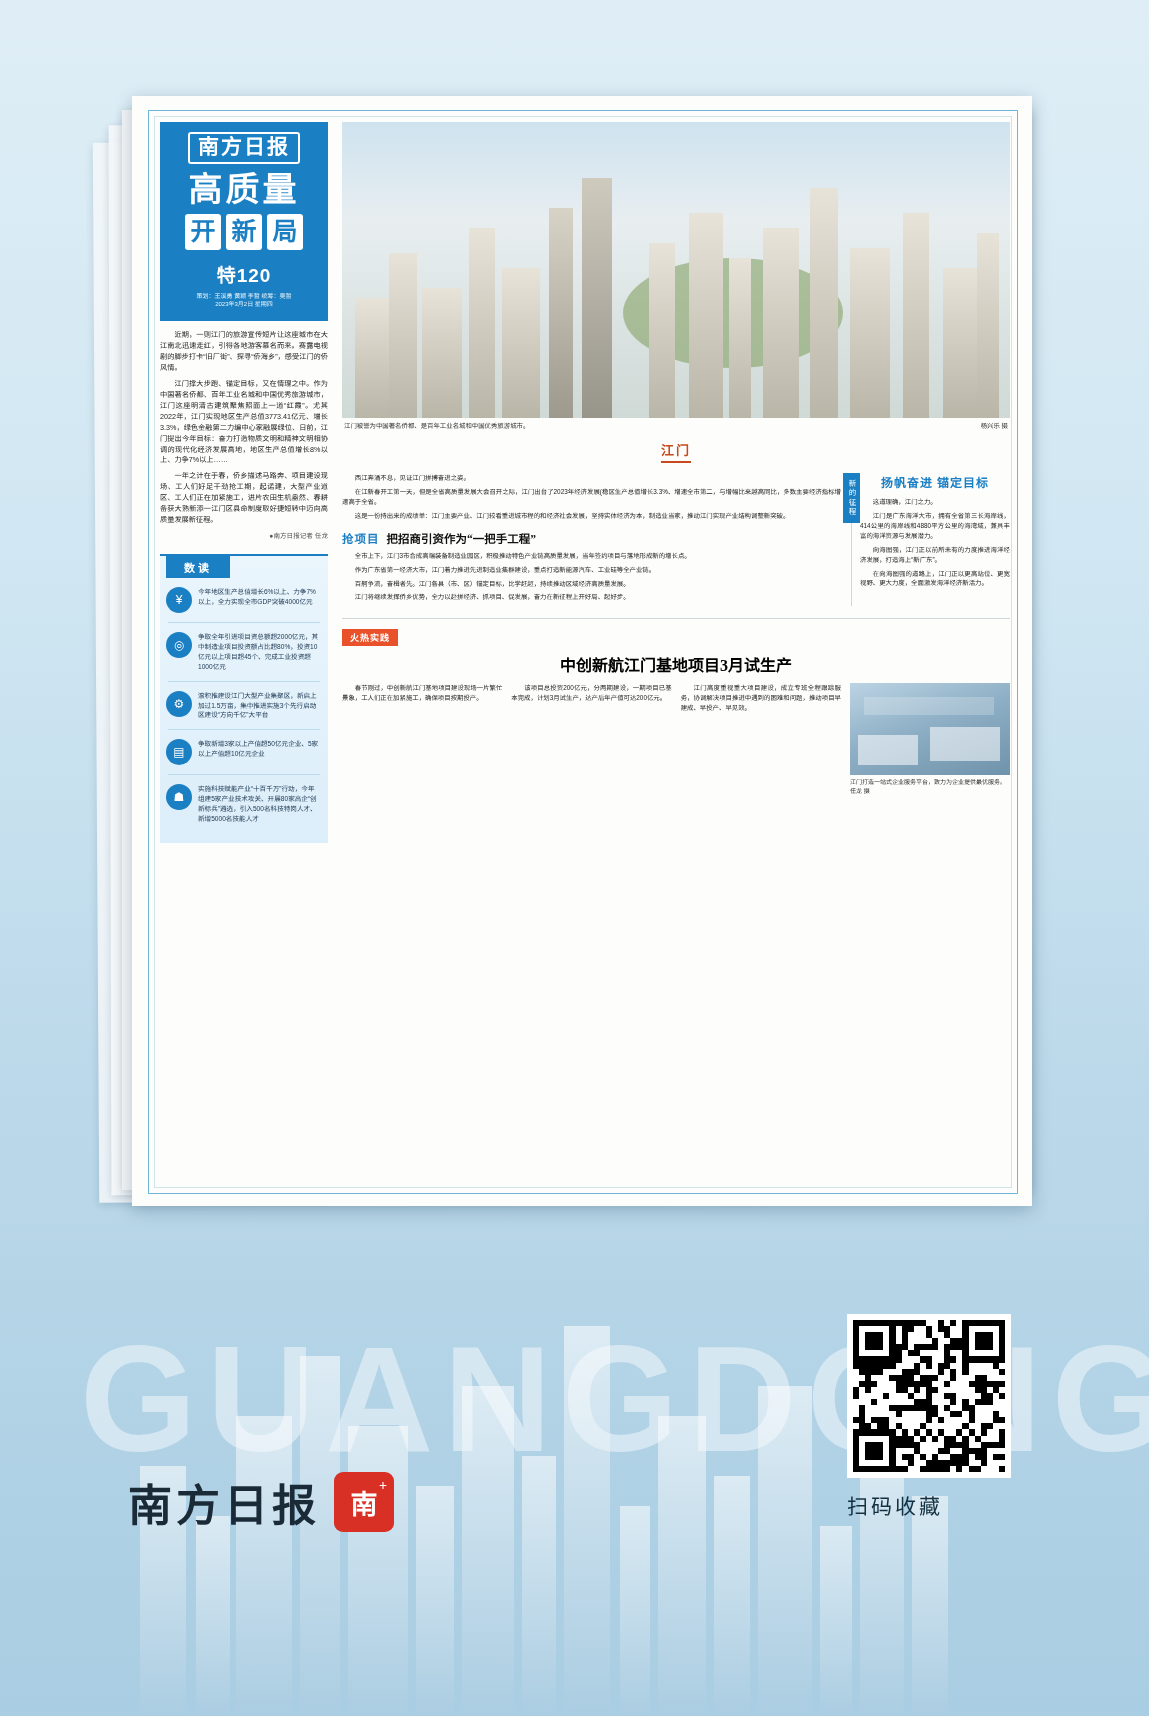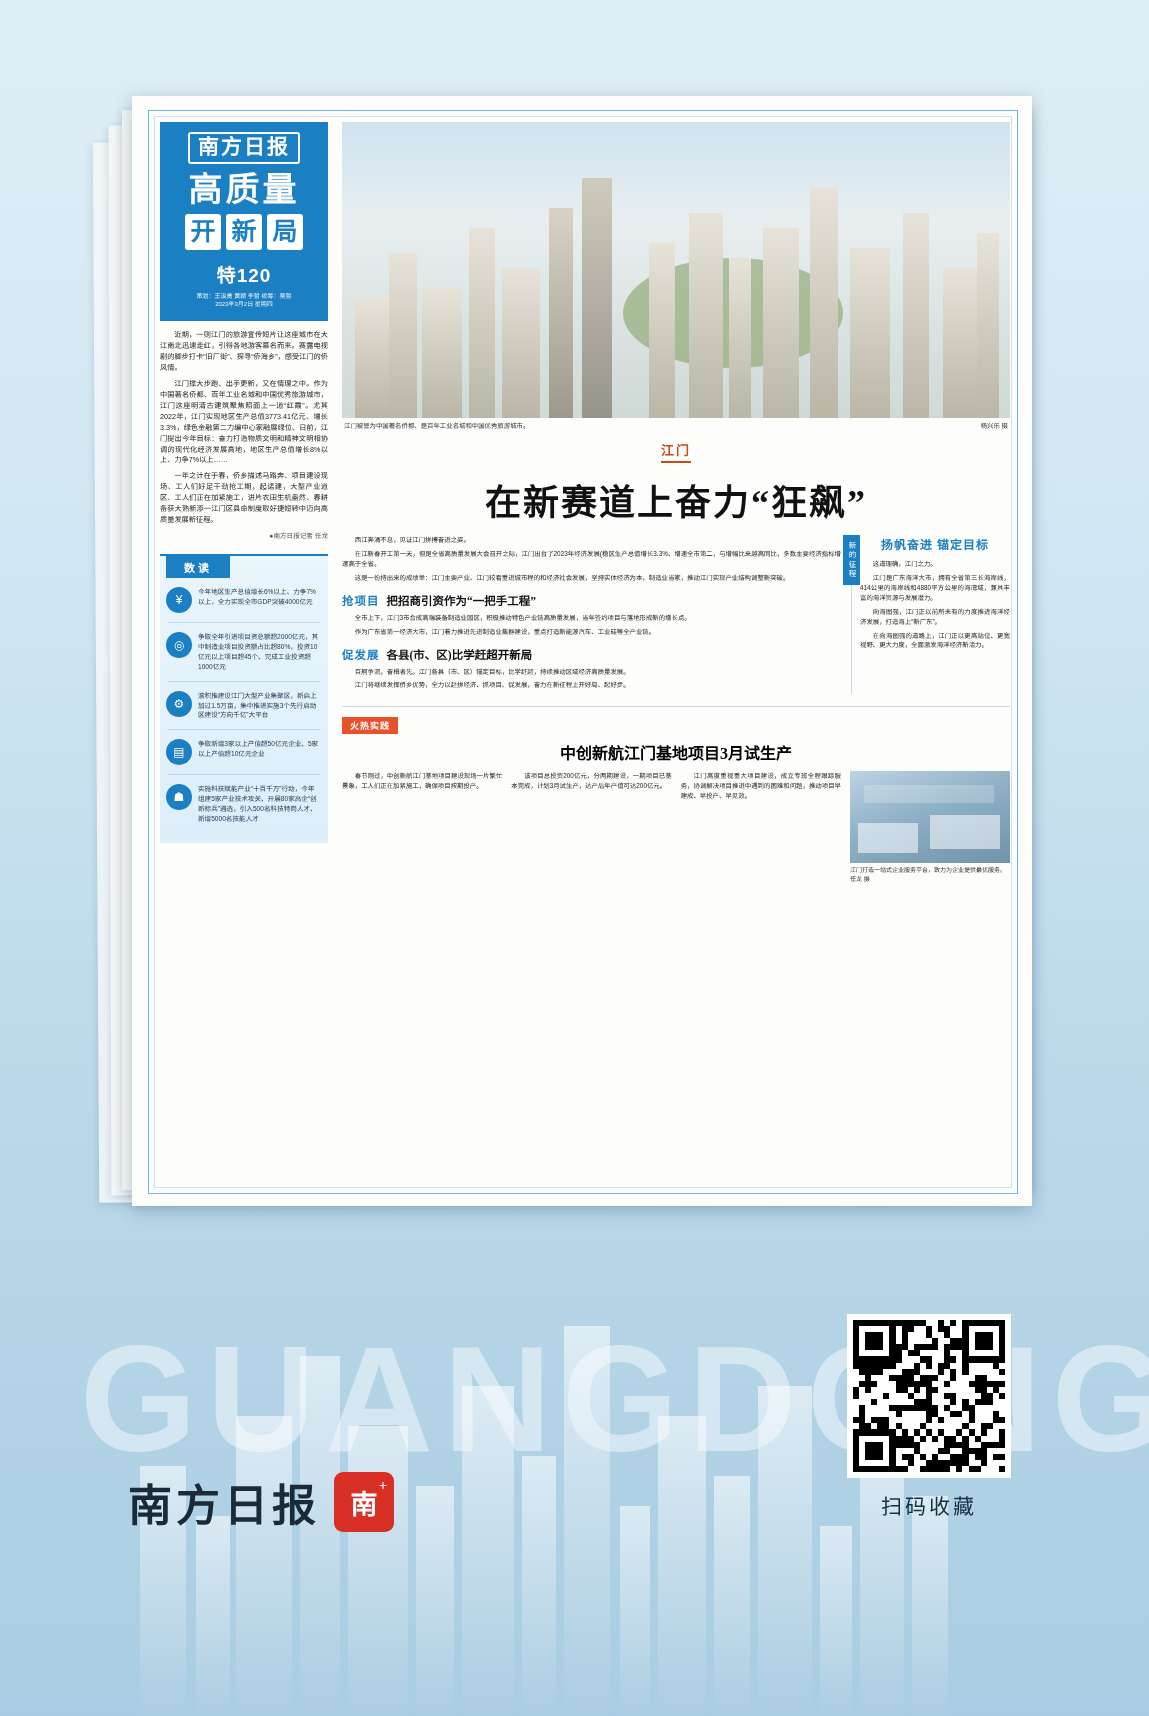--- a/index.html
+++ b/index.html
@@ -102,21 +102,21 @@
 
   
   .footer{position:absolute;left:0;bottom:0;width:100%;height:300px;}
   .brand{position:absolute;left:128px;bottom:182px;display:flex;align-items:center;gap:14px;}
   .brand-name{font-size:44px;font-weight:bold;letter-spacing:4px;color:#1a2a36;
     font-family:"Liberation Serif","DejaVu Serif",serif;}
   .brand-badge{width:60px;height:60px;border-radius:9px;background:#d93025;color:#fff;
     display:flex;align-items:center;justify-content:center;font-size:27px;font-weight:bold;
     font-family:"Liberation Serif",serif;position:relative;}
   .brand-badge sup{position:absolute;right:7px;top:6px;font-size:14px;}
-  .qr-wrap{position:absolute;right:138px;bottom:196px;text-align:center;}
+  .qr-wrap{position:absolute;right:138px;bottom:196px;}
   .qr{width:164px;height:164px;background:#fff;padding:6px;box-sizing:border-box;}
   .qr canvas,.qr .qrgrid{width:100%;height:100%;}
   .qr-label{font-size:21px;color:#12303f;margin-top:12px;letter-spacing:3px;
     font-family:"Liberation Serif",serif;}
   .qrgrid{display:grid;grid-template-columns:repeat(25,1fr);grid-template-rows:repeat(25,1fr);}
   .qrgrid i{background:#000;}
 </style>
 </head>
 <body>
 
@@ -159,21 +159,21 @@
           <div class="mh-cell">新</div>
           <div class="mh-cell">局</div>
         </div>
         <div class="mh-issue">特120</div>
         <div class="mh-credit" style="white-space:pre-line">策划：王溪勇  黄颖  李哲  统筹：吴哲
 2023年3月2日 星期四</div>
       </div>
 
       <div class="lead-text">
         <p style="margin:0 0 5px;text-indent:2em">近期，一则江门的旅游宣传短片让这座城市在大江南北迅速走红，引得各地游客慕名而来。赛露电视剧的脚步打卡“旧厂街”、探寻“侨海乡”，感受江门的侨风情。</p>
-        <p style="margin:0 0 5px;text-indent:2em">江门撑大步跑、出手更新，又在情理之中。作为中国著名侨都、百年工业名城和中国优秀旅游城市，江门这座明清古建筑聚焦照面上一道“红霞”。尤其2022年，江门实现地区生产总值3773.41亿元、增长3.3%，绿色金融第二力编中心家融展绿位、日前，江门提出今年目标：奋力打造物质文明和精神文明相协调的现代化经济发展高地，地区生产总值增长8%以上、力争7%以上……</p>
+        <p style="margin:0 0 5px;text-indent:2em">江门撑大步跑、锚定目标，又在情理之中。作为中国著名侨都、百年工业名城和中国优秀旅游城市，江门这座明清古建筑聚焦照面上一道“红霞”。尤其2022年，江门实现地区生产总值3773.41亿元、增长3.3%，绿色金融第二力编中心家融展绿位、日前，江门提出今年目标：奋力打造物质文明和精神文明相协调的现代化经济发展高地，地区生产总值增长8%以上、力争7%以上……</p>
         <p style="margin:0;text-indent:2em">一年之计在于春，侨乡描述马路奔、项目建设现场、工人们好足干劲抢工期，起诺建，大型产业道区、工人们正在加紧施工，进片农田生机盎然、春耕备获大熟新添一江门区县命制度取好捷短转中迈向高质量发展新征程。</p>
       </div>
       <div class="lead-sign">●南方日报记者  任龙</div>
 
       <div class="shudu-wrap">
         <div class="shudu-title">数读</div>
 
         <div class="shudu-item">
           <div class="shudu-ico">¥</div>
           <div class="shudu-txt">今年地区生产总值增长6%以上、力争7%以上，全力实现全市GDP突破4000亿元</div>
@@ -224,43 +224,38 @@
         <div class="hero-bldg" style="left:95%;width:22px;height:185px;"></div>
       </div>
       <div class="hero-cap">
         <span>江门被誉为中国著名侨都、是百年工业名城和中国优秀旅游城市。</span>
         <span>杨兴乐  摄</span>
       </div>
 
       <div class="kicker">
         <span class="kicker-tag">江门</span>
       </div>
-      <div class="headline">在新赛道上奋力“狂飙”</div>
 
       <div class="cols">
         <div class="col">
           <div class="body-txt">
             <p>西江奔涌不息，见证江门拼搏奋进之姿。</p>
             <p>在江新春开工第一天，但是全省高质量发展大会召开之际，江门出台了2023年经济发展(稳区生产总值增长3.3%、增速全市第二，与增幅比来越高同比，多数主要经济指标增速高于全省。</p>
             <p>这是一份持出来的成绩单：江门主要产业、江门较看重进城市程的和经济社会发展，坚持实体经济为本，制造业当家，推动江门实现产业结构调整新突破。</p>
           </div>
 
           <div class="sec-head">
             <span class="sec-tag">抢项目</span>
             <span class="sec-title">把招商引资作为“一把手工程”</span>
           </div>
           <div class="body-txt">
             <p>全市上下，江门3市合成高端装备制造业园区，积极推动特色产业链高质量发展，当年签约项目与落地形成新的增长点。</p>
             <p>作为广东省第一经济大市，江门着力推进先进制造业集群建设，重点打造新能源汽车、工业硅等全产业链。</p>
           </div>
 
-          <div class="sec-head">
-            <span class="sec-tag">促发展</span>
-            <span class="sec-title">各县(市、区)比学赶超开新局</span>
-          </div>
           <div class="body-txt">
             <p>百舸争流，奋楫者先。江门各县（市、区）锚定目标，比学赶超，持续推动区域经济高质量发展。</p>
             <p>江门将继续发挥侨乡优势，全力以赴拼经济、抓项目、促发展，奋力在新征程上开好局、起好步。</p>
           </div>
         </div>
 
         <div class="col right-rail">
           <div class="rail-badge">新的征程</div>
           <div class="rail-title">扬帆奋进  锚定目标</div>
           <div class="body-txt">

